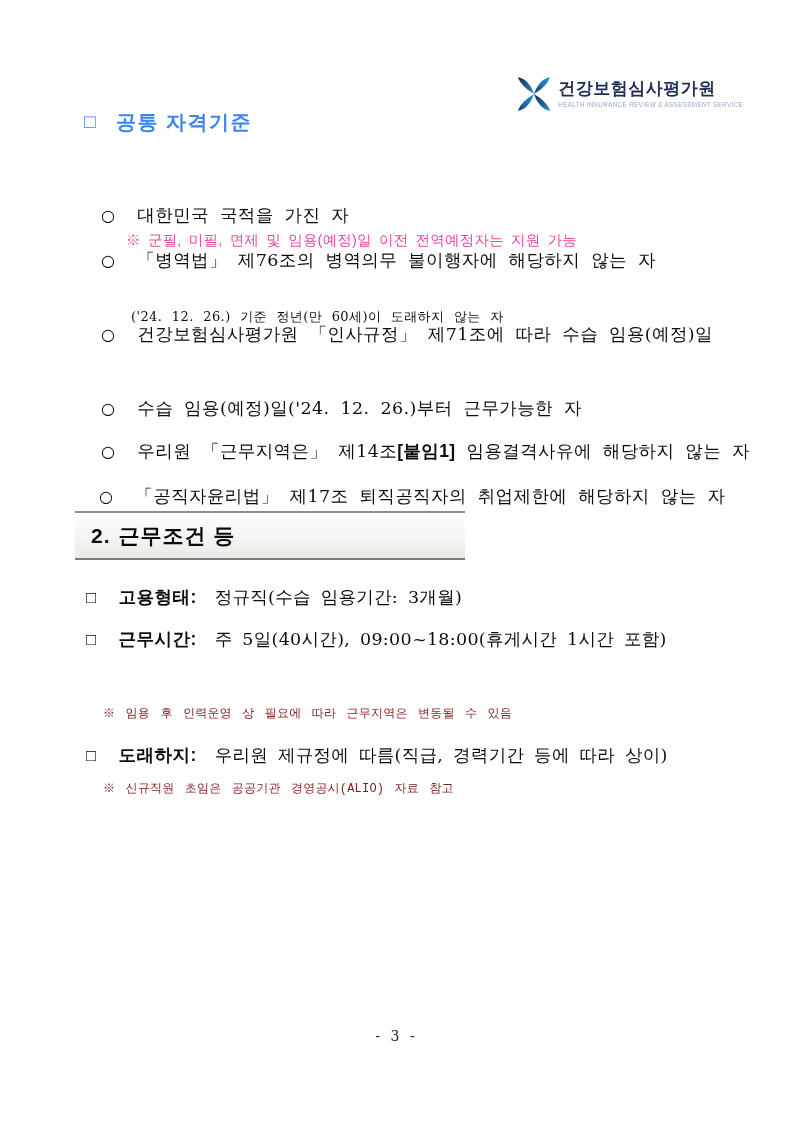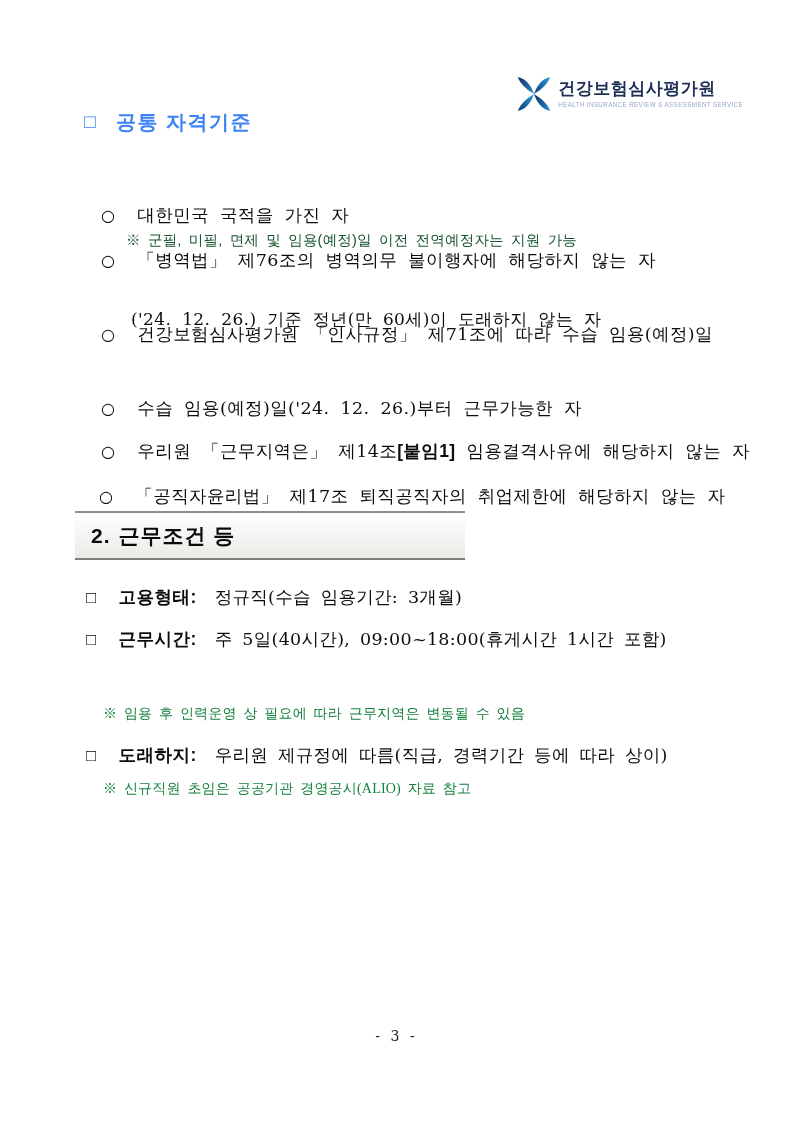--- a/index.html
+++ b/index.html
@@ -39,26 +39,26 @@
   }
   .sec1-title .marker { font-weight:normal; margin-right:12px; font-size:19px; position:relative; top:-1px; }
 
   .bullet {
     position:absolute; left:101px;
     font-size:17.5px; letter-spacing:0.4px; word-spacing:5px;
     white-space:nowrap; color:#0c0c0c;margin-top:47px;
   }
   .bullet .b-marker { margin-right:11px; font-size:16px; }
   .bullet .bold-inline { font-family:"Liberation Sans", sans-serif; font-weight:bold; }
-  .cont-line { position:absolute; left:131px; font-size:17px; letter-spacing:0.4px; word-spacing:5px; white-space:nowrap; color:#0c0c0c; }
+  .cont-line { position:absolute; left:131px; font-size:13px; letter-spacing:0.4px; word-spacing:5px; white-space:nowrap; color:#0c0c0c; }
   .subnote1 {
     position:absolute; left:126px;
     font-family:"Liberation Sans", sans-serif;
     font-size:14.5px; letter-spacing:0.2px; word-spacing:3px;
-    color:#14532d; white-space:nowrap;
+    color:#ec4899; white-space:nowrap;
   }
 
   .b1 { top:156px; }
   .b2 { top:201px; }
   .n2 { top:231px; }
   .b3 { top:275px; }
   .b3b { top:308px; }
   .b4 { top:349px; }
   .b5 { top:392px; }
   .b6 { top:437px; left:99px; }
@@ -81,23 +81,23 @@
   
   .row {
     position:absolute; left:86px;
     font-size:17.5px; letter-spacing:0.3px; word-spacing:4px;
     white-space:nowrap; color:#0c0c0c;
   }
   .row .r-marker { margin-right:12px; font-size:17px; font-family:"Liberation Sans", sans-serif; }
   .row .r-label { font-family:"Liberation Sans", sans-serif; font-weight:bold; margin-right:8px; letter-spacing:0.5px; }
   .subnote2 {
     position:absolute; left:103px;
-    font-family:Liberation Serif, serif;
-    font-size:14px; letter-spacing:0.2px; word-spacing:3px;
-    color:#15803d; white-space:nowrap;
+    font-family:Liberation Mono, monospace;
+    font-size:12px; letter-spacing:0.2px; word-spacing:3px;
+    color:#7f1d1d; white-space:nowrap;
   }
   .r0 { top:585px; }
   .r1 { top:627px; }
   .r2 { top:673px; }
   .n3 { top:705px; }
   .r3 { top:743px; }
   .n4 { top:780px; }
 
   
   .page-num {

